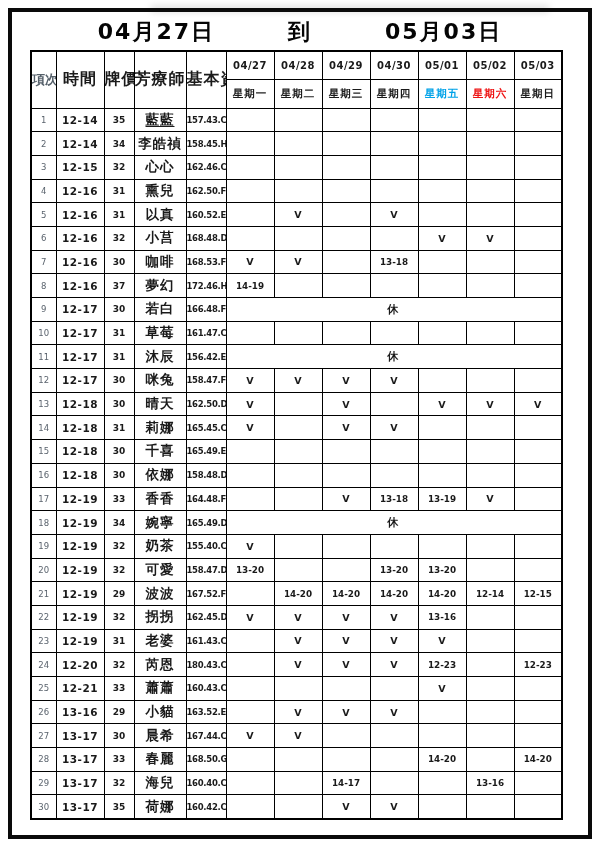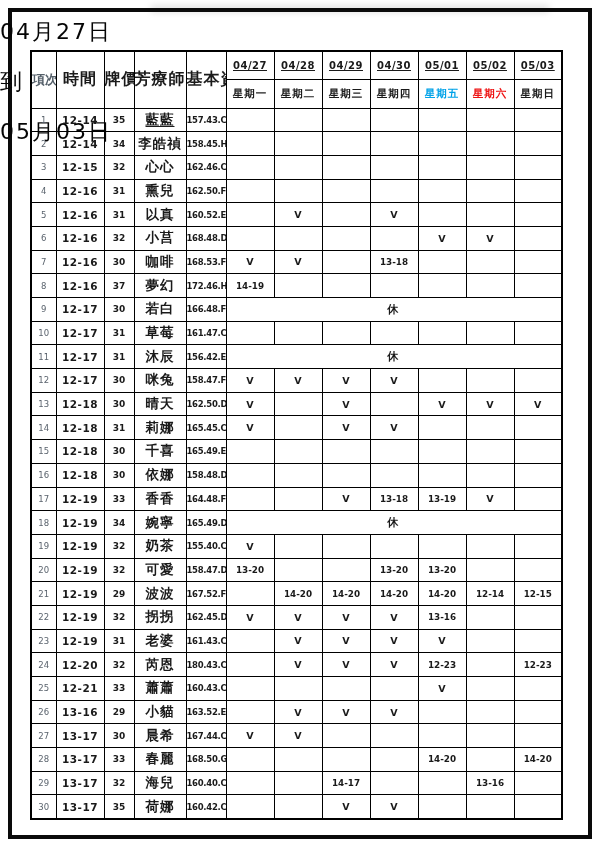--- a/index.html
+++ b/index.html
@@ -10,37 +10,37 @@
   .scan-smudge{
     position:absolute;top:5px;left:150px;width:400px;height:8px;
     background:rgba(130,130,130,0.22);filter:blur(3px);border-radius:4px;
   }
   .frame{
     position:absolute;left:8px;top:8px;right:8px;bottom:8px;
     border:4px solid #0a0a0a;
   }
   .title{
     position:absolute;top:17px;left:0;width:600px;
-    display:flex;justify-content:center;align-items:baseline;gap:20px;
-    font-size:22px;font-weight:normal;letter-spacing:2px;color:#050505;flex-direction:column;
+    display:flex;justify-content:center;align-items:baseline;gap:73px;
+    font-size:22px;font-weight:bold;letter-spacing:2px;color:#050505;
   }
   table.sched{
     position:absolute;left:30px;top:50px;width:533px;
     border-collapse:collapse;table-layout:fixed;
     border:2px solid #000;
   }
   table.sched th, table.sched td{
     border:1px solid #000;padding:0;text-align:center;vertical-align:middle;
     overflow:hidden;white-space:nowrap;
   }
   tr.hdr-r1{height:28px;} tr.hdr-r2{height:29px;}
   tr.data-row{height:23.7px;}
   .hdr-no{font-size:13px;font-weight:bold;color:#55606a;}
   .hdr-col{font-size:16px;font-weight:bold;letter-spacing:1px;}
-  .hdr-date{font-size:10px;font-weight:bold;letter-spacing:0.5px;text-decoration:underline;}
+  .hdr-date{font-size:10px;font-weight:bold;letter-spacing:0.5px;}
   .hdr-week{font-size:10.5px;font-weight:bold;letter-spacing:1px;margin-left:20px;}
   .c-no{font-size:8.5px;font-weight:normal;color:#5a636d;}
   .c-time{font-size:10.5px;font-weight:bold;letter-spacing:0.5px;}
   .c-price{font-size:9px;font-weight:bold;}
   .c-name{font-size:13.5px;font-weight:bold;letter-spacing:1px;}
   .c-info{font-size:8.5px;font-weight:bold;letter-spacing:-0.3px;}
   .c-day{font-size:9.5px;font-weight:bold;}
   .c-range{font-size:8.8px;font-weight:bold;}
   .c-rest{font-size:11px;font-weight:bold;letter-spacing:2px;}
   .u{text-decoration:underline;text-underline-offset:2px;}

